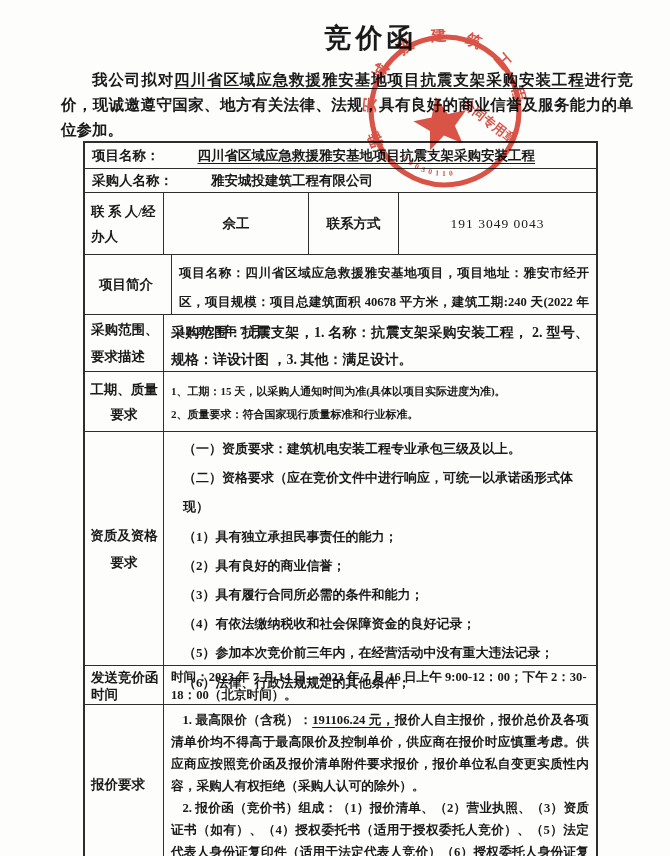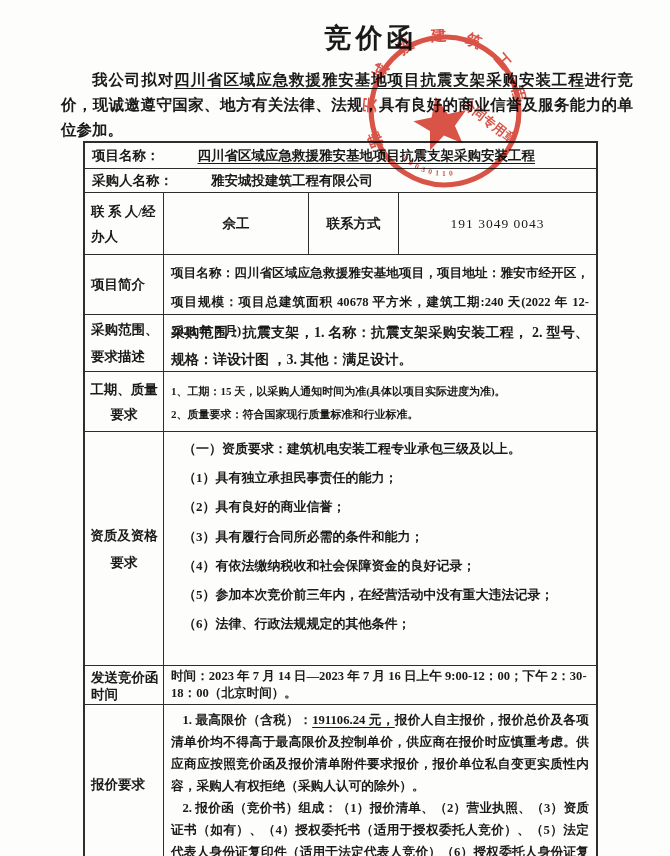--- a/index.html
+++ b/index.html
@@ -47,29 +47,29 @@
   .r1 { height:26px; } .r2 { height:24px; }
   .r3 { height:62px; }
   .r3 .mid { width:145px; flex:0 0 145px; border-right:1.5px solid #2e2e2e;
              display:flex; align-items:center; justify-content:center; }
   .r3 .mth { width:90px; flex:0 0 90px; border-right:1.5px solid #2e2e2e;
              display:flex; align-items:center; justify-content:center; }
   .r3 .phn { flex:1 1 auto; display:flex; align-items:center; justify-content:center;
              font-weight:400; letter-spacing:1px; }
   .r3 .lbl { line-height:25px; }
 
-  .r4 { height:60px; } .r4 .cv { font-size:12.6px; line-height:29px; padding-top:4px; text-align:justify; }
+  .r4 { height:60px;padding-left:8px; } .r4 .cv { font-size:12.6px; line-height:29px; padding-top:4px; text-align:justify; }
   .r5 { height:57px; } .r5 .cv { font-size:14px; line-height:27px; padding-top:4px; text-align:justify; }
   .r5 .lbl { line-height:27px; }
   .r6 { height:60px; } .r6 .cv { font-size:11px; line-height:23px; padding-top:8px; }
   .r6 .lbl { line-height:25px; text-align:center; padding-left:2px; }
   .r7 { height:234px; }
   .r7 .cv { font-size:13px; line-height:29.2px; padding:2px 6px 2px 19px; }
   .r7 .lbl { line-height:27px; text-align:center; padding-left:2px; }
-  .r8 { height:39px;align-items:center; }
+  .r8 { height:39px; }
   .r8 .cv { font-size:12.6px; line-height:17.5px; padding-top:3px; }
   .r8 .lbl { line-height:17px; padding-top:3px; }
   .r9 { height:160px; }
   .r9 .cv { font-size:12.7px; line-height:22px; padding-top:4px; text-align:justify; }
   .r9 .cv p { text-indent:0.9em; }
 
   
   .stamp {
     position:absolute; left:363px; top:29px; width:164px; height:164px;
     mix-blend-mode:multiply; opacity:0.87;
@@ -127,20 +127,21 @@
       <div>1、工期：15 天，以采购人通知时间为准(具体以项目实际进度为准)。</div>
       <div>2、质量要求：符合国家现行质量标准和行业标准。</div>
     </div>
   </div>
 
   <div class="trow r7">
     <div class="lbl">资质及资格
 要求</div>
     <div class="cv">
       <div>（一）资质要求：建筑机电安装工程专业承包三级及以上。</div>
+      <div>（二）资格要求（应在竞价文件中进行响应，可统一以承诺函形式体现）</div>
       <div>（1）具有独立承担民事责任的能力；</div>
       <div>（2）具有良好的商业信誉；</div>
       <div>（3）具有履行合同所必需的条件和能力；</div>
       <div>（4）有依法缴纳税收和社会保障资金的良好记录；</div>
       <div>（5）参加本次竞价前三年内，在经营活动中没有重大违法记录；</div>
       <div>（6）法律、行政法规规定的其他条件；</div>
     </div>
   </div>
 
   <div class="trow r8">

